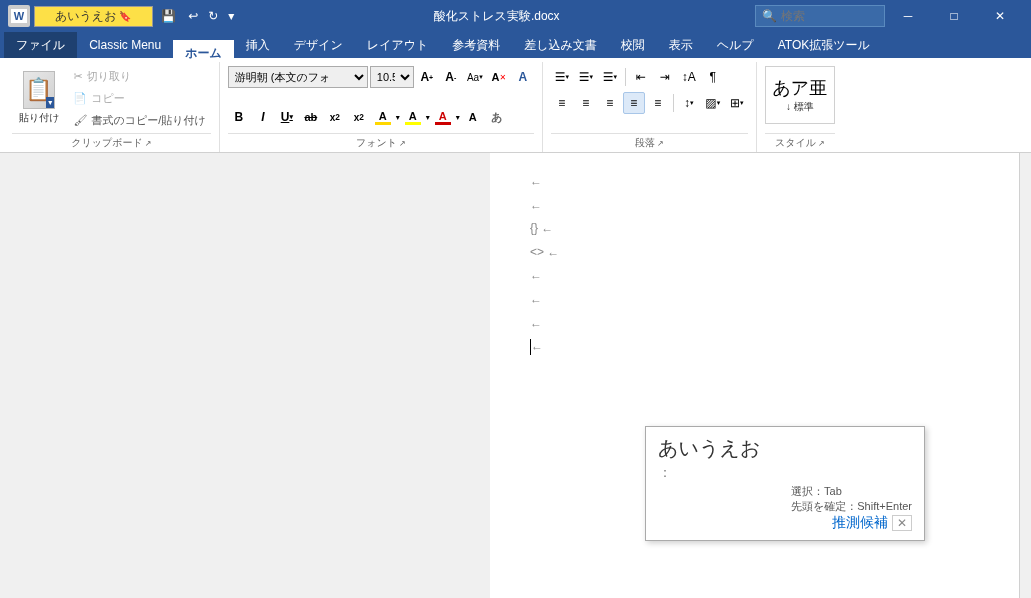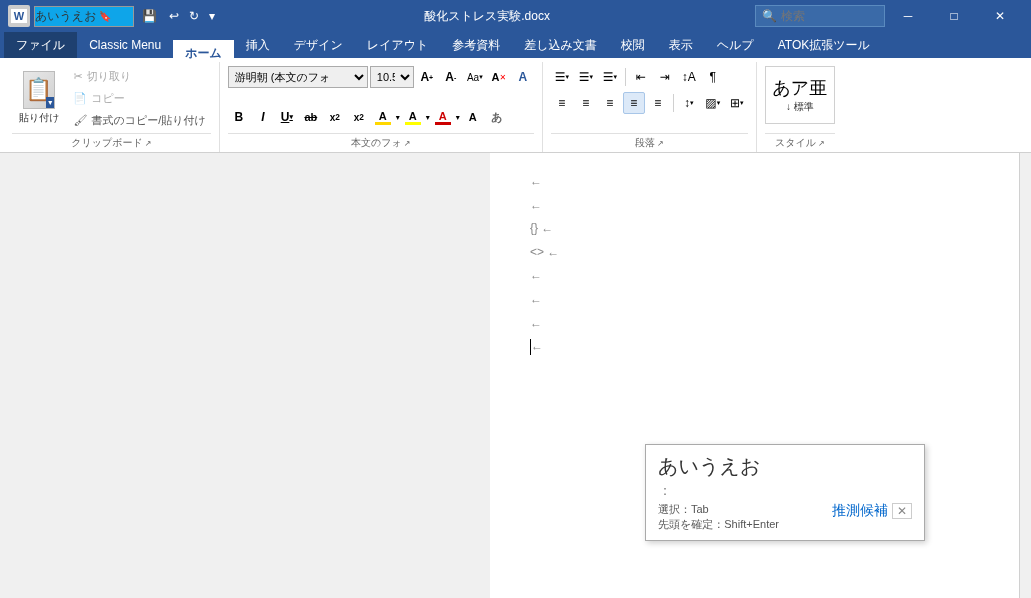--- a/index.html
+++ b/index.html
@@ -76,39 +76,39 @@
     .text-cursor { display: inline-block; width: 1px; height: 16px; background: #000; vertical-align: middle; animation: blink 1s infinite; }
     @keyframes blink { 0%, 100% { opacity: 1; } 50% { opacity: 0; } }
 
     
     .ime-popup {
       position: absolute; bottom: 60px; left: 155px; background: white; border: 1px solid #aaa; box-shadow: 2px 2px 6px rgba(0,0,0,0.2); width: 280px; padding: 8px 12px;
     }
     .ime-candidate { font-size: 20px; color: #333; font-weight: normal; }
     .ime-dots { font-size: 14px; color: #888; margin: 2px 0; }
     .ime-hint { font-size: 11px; color: #555; }
-    .ime-hint-row { display: flex; justify-content: space-between; align-items: flex-start; }
+    .ime-hint-row { display: flex; justify-content: space-between; align-items: flex-end; flex-direction: column; }
     .ime-label { font-size: 14px; color: #0066cc; }
     .ime-close { font-size: 12px; color: #888; cursor: pointer; border: 1px solid #ccc; padding: 0 4px; }
 
     
     .v-scrollbar { width: 12px; background: #f0f0f0; border-left: 1px solid #d0d0d0; }
 
     .title-bar-controls { display: flex; gap: 0; }
     .tc-btn { width: 46px; height: 32px; display: flex; align-items: center; justify-content: center; color: white; cursor: pointer; font-size: 12px; }
   </style>
 </head>
 <body>
 
 <div class="title-bar">
   <div class="title-bar-left">
     <div class="word-icon">
       <span style="font-size:11px;font-weight:bold;color:#2b579a;background:white;padding:1px 3px;">W</span>
     </div>
-    <div style="background:#0ea5e9;border:1px solid #999;padding:1px 0;font-size:12px;color:#333;min-width:100px;">
+    <div style="background:#fde047;border:1px solid #999;padding:1px 20px;font-size:12px;color:#333;min-width:100px;">
       <span>あいうえお</span>
       <span style="font-size:10px;">🔖</span>
     </div>
     <button class="tb-btn">💾</button>
     <div class="undo-redo">
       <button class="tb-btn">↩</button>
       <button class="tb-btn">↻</button>
       <button class="tb-btn">▾</button>
     </div>
   </div>
@@ -209,21 +209,21 @@
         <div class="color-btn">
           <span style="font-weight:bold;color:#cc0000;">A</span>
           <div class="color-underline" style="background:#cc0000;"></div>
         </div>
         <span style="font-size:8px;cursor:pointer;">▾</span>
         <div class="format-btn" style="font-size:11px;">A</div>
         <div class="format-btn" style="font-size:11px;color:#666;">あ</div>
       </div>
     </div>
     <div class="ribbon-group-label">
-      <span>本文のフォ</span>
+      <span>フォント</span>
       <span class="expand-icon">↗</span>
     </div>
   </div>
 
   <div class="ribbon-group">
     <div style="display:flex;flex-direction:column;gap:2px;padding:4px 0 2px 0;">
       <div class="para-row">
         <div class="icon-btn">☰<span style="font-size:7px;">▾</span></div>
         <div class="icon-btn">☰<span style="font-size:7px;">▾</span></div>
         <div class="icon-btn">☰<span style="font-size:7px;">▾</span></div>

